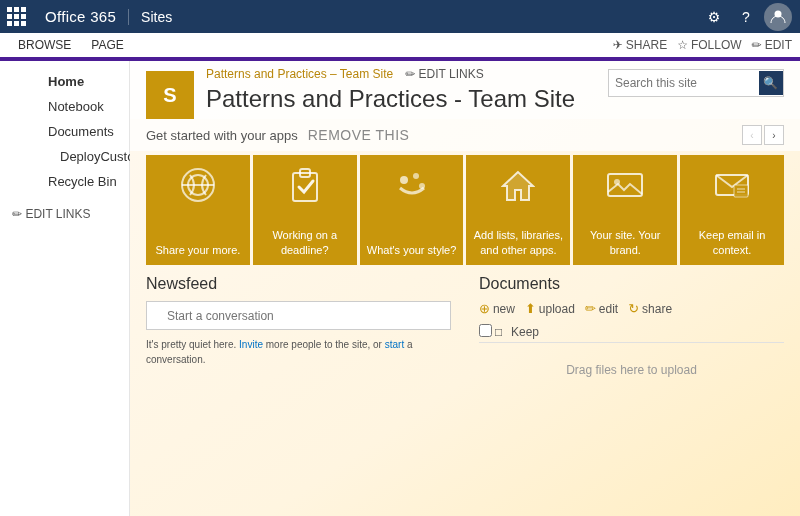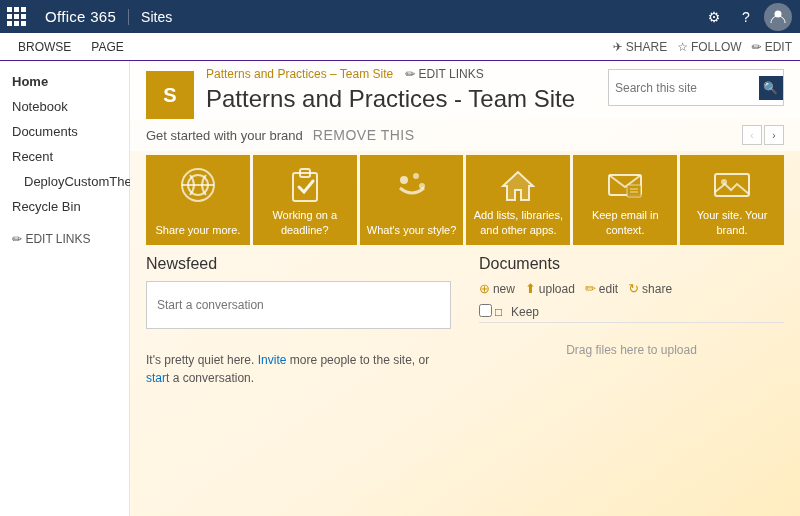--- a/index.html
+++ b/index.html
@@ -64,21 +64,21 @@
       border-radius: 50%;
       background: #6b7a8d;
       display: flex;
       align-items: center;
       justify-content: center;
     }
 
     
     .second-bar {
       background: #fff;
-      border-bottom: 1px solid #4c1d95;
+      border-bottom: 4px solid #4c1d95;
       height: 28px;
       display: flex;
       align-items: center;
       padding: 0 8px;
     }
     .second-bar-item {
       font-size: 12px;
       color: #333;
       padding: 0 10px;
       cursor: pointer;
@@ -117,20 +117,21 @@
       padding: 8px 0;
     }
     .sidebar-item {
       padding: 5px 12px;
       font-size: 13px;
       color: #333;
       cursor: pointer;
       display: flex;
       align-items: center;
       gap: 4px;
+      margin-left: 36px;
     }
     .sidebar-item.active { background: #fff; font-weight: 600; }
     .sidebar-item.indent { padding-left: 24px; }
     .sidebar-edit-links {
       padding: 5px 12px;
       font-size: 12px;
       color: #555;
       cursor: pointer;
       display: flex;
       align-items: center;
@@ -171,21 +172,21 @@
       margin-bottom: 6px;
     }
     .search-bar {
       position: absolute;
       right: 16px;
       top: 8px;
       display: flex;
       align-items: center;
       border: 1px solid #ccc;
       background: white;
-      height: 37px;
+      height: 28px;
       margin-left: 13px;
     }
     .search-input {
       border: none;
       outline: none;
       font-size: 12px;
       padding: 0 6px;
       width: 150px;
       background: transparent;
       color: #999;
@@ -242,21 +243,21 @@
 
     
     .cards-grid {
       display: flex;
       gap: 3px;
       padding: 4px 16px 10px;
     }
     .card {
       flex: 1;
       background: #c8960c;
-      height: 90px;
+      height: 110px;
       display: flex;
       flex-direction: column;
       align-items: center;
       justify-content: space-between;
       padding: 10px 6px 8px;
       cursor: pointer;
       position: relative;
       overflow: hidden;
     }
     .card-icon {
@@ -290,32 +291,32 @@
       flex: 1;
     }
     .panel-title {
       font-size: 16px;
       font-weight: 300;
       color: #333;
       margin-bottom: 8px;
     }
     .newsfeed-input {
       width: 100%;
-      height: 48px;
+      height: 29px;
       border: 1px solid #ccc;
-      padding: 0 10px;
+      padding: 0 20px;
       font-size: 12px;
       color: #aaa;
       background: white;
       outline: none;
     }
     .newsfeed-text {
-      font-size: 12px;
-      color: #555;
-      margin-top: 22px;
+      font-size: 10px;
+      color: #555;
+      margin-top: 7px;
       line-height: 1.5;
     }
     .newsfeed-link { color: #0072c6; cursor: pointer; }
 
     
     .doc-toolbar {
       display: flex;
       align-items: center;
       gap: 10px;
       margin-bottom: 6px;
@@ -402,21 +403,20 @@
     </div>
   </div>
 </div>
 
 <div class="main-layout">
 
   <div class="sidebar">
     <div class="sidebar-item active">Home</div>
     <div class="sidebar-item">Notebook</div>
     <div class="sidebar-item">Documents</div>
-    <div class="sidebar-item">Recent</div>
     <div class="sidebar-item indent">DeployCustomTheme</div>
     <div class="sidebar-item">Recycle Bin</div>
     <div class="sidebar-edit-links">✏ EDIT LINKS</div>
   </div>
 
   <div class="content">
 
     <div style="display:flex; align-items:stretch; background:rgba(255,255,255,0.85); padding:6px 16px 0; position:relative;">
 
       <div style="width:48px; height:48px; background:#c8960c; display:flex; align-items:center; justify-content:center; margin-right:12px; margin-top:4px; flex-shrink:0;">
@@ -432,21 +432,21 @@
 
       <div class="search-bar">
         <input class="search-input" type="text" placeholder="Search this site" style="">
         <div class="search-btn">
           <span>🔍</span>
         </div>
       </div>
     </div>
 
     <div class="get-started-header">
-      <span class="get-started-title">Get started with your brand</span>
+      <span class="get-started-title">Get started with your apps</span>
       <span class="remove-this">REMOVE THIS</span>
       <div class="nav-arrows">
         <div class="nav-arrow disabled">‹</div>
         <div class="nav-arrow">›</div>
       </div>
     </div>
 
     <div class="cards-grid">
 
       <div class="card">
@@ -489,40 +489,40 @@
         <div class="card-icon">
           <svg width="34" height="34" viewBox="0 0 34 34" fill="none">
             <polygon points="17,4 2,18 6,18 6,32 14,32 14,22 20,22 20,32 28,32 28,18 32,18" stroke="rgba(255,255,255,0.8)" stroke-width="2" fill="rgba(255,255,255,0.15)"></polygon>
           </svg>
         </div>
         <div class="card-label">Add lists, libraries, and other apps.</div>
       </div>
 
       <div class="card">
         <div class="card-icon">
+          <svg width="38" height="30" viewBox="0 0 38 30" fill="none">
+            <rect x="2" y="4" width="34" height="22" rx="2" stroke="rgba(255,255,255,0.8)" stroke-width="2"></rect>
+            <circle cx="11" cy="12" r="3" fill="rgba(255,255,255,0.6)"></circle>
+            <polyline points="2,22 12,14 18,20 24,14 36,24" stroke="rgba(255,255,255,0.7)" stroke-width="2" fill="none"></polyline>
+          </svg>
+        </div>
+        <div class="card-label">Your site. Your brand.</div>
+      </div>
+
+      <div class="card">
+        <div class="card-icon">
           <svg width="36" height="28" viewBox="0 0 36 28" fill="none">
             <rect x="2" y="4" width="32" height="20" rx="2" stroke="rgba(255,255,255,0.8)" stroke-width="2"></rect>
             <polyline points="2,4 18,16 34,4" stroke="rgba(255,255,255,0.7)" stroke-width="2" fill="none"></polyline>
             <rect x="20" y="14" width="14" height="12" rx="1" fill="rgba(200,150,12,0.9)" stroke="rgba(255,255,255,0.6)" stroke-width="1"></rect>
             <line x1="23" y1="18" x2="31" y2="18" stroke="rgba(255,255,255,0.7)" stroke-width="1"></line>
             <line x1="23" y1="21" x2="31" y2="21" stroke="rgba(255,255,255,0.7)" stroke-width="1"></line>
           </svg>
         </div>
         <div class="card-label">Keep email in context.</div>
-      </div>
-
-      <div class="card">
-        <div class="card-icon">
-          <svg width="38" height="30" viewBox="0 0 38 30" fill="none">
-            <rect x="2" y="4" width="34" height="22" rx="2" stroke="rgba(255,255,255,0.8)" stroke-width="2"></rect>
-            <circle cx="11" cy="12" r="3" fill="rgba(255,255,255,0.6)"></circle>
-            <polyline points="2,22 12,14 18,20 24,14 36,24" stroke="rgba(255,255,255,0.7)" stroke-width="2" fill="none"></polyline>
-          </svg>
-        </div>
-        <div class="card-label">Your site. Your brand.</div>
       </div>
     </div>
 
     <div class="bottom-panels">
 
       <div class="panel-newsfeed">
         <div class="panel-title">Newsfeed</div>
         <input class="newsfeed-input" type="text" placeholder="Start a conversation" style="">
         <div class="newsfeed-text">
           <span>It's pretty quiet here.</span>

